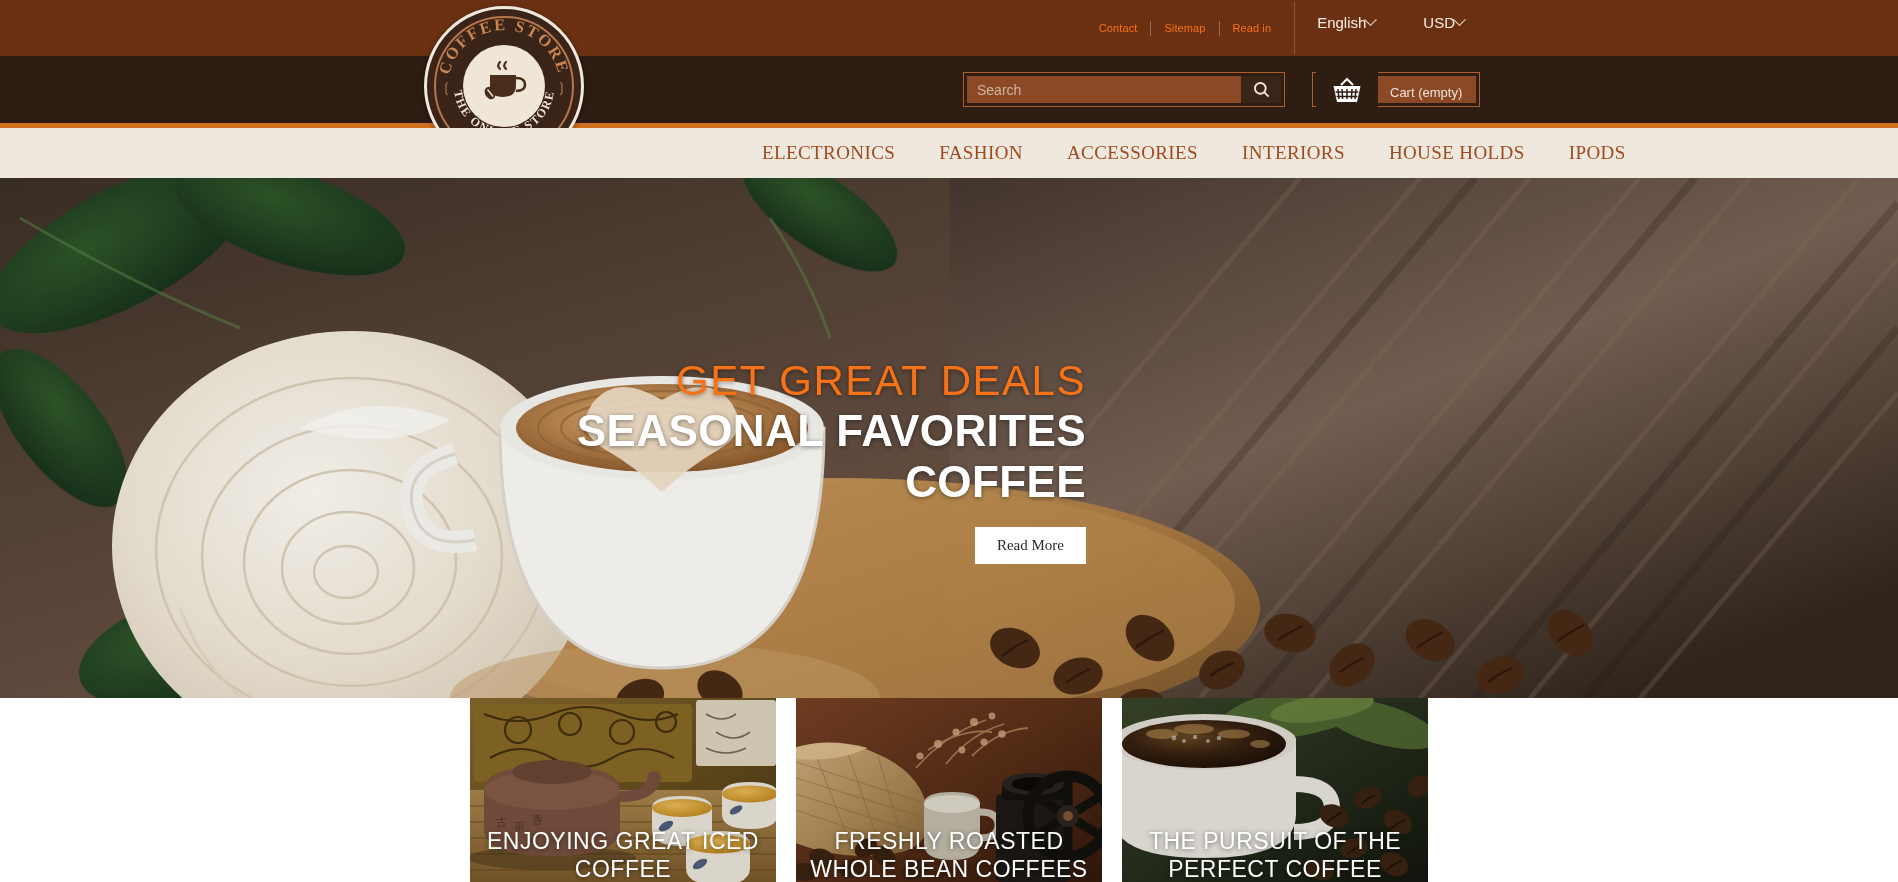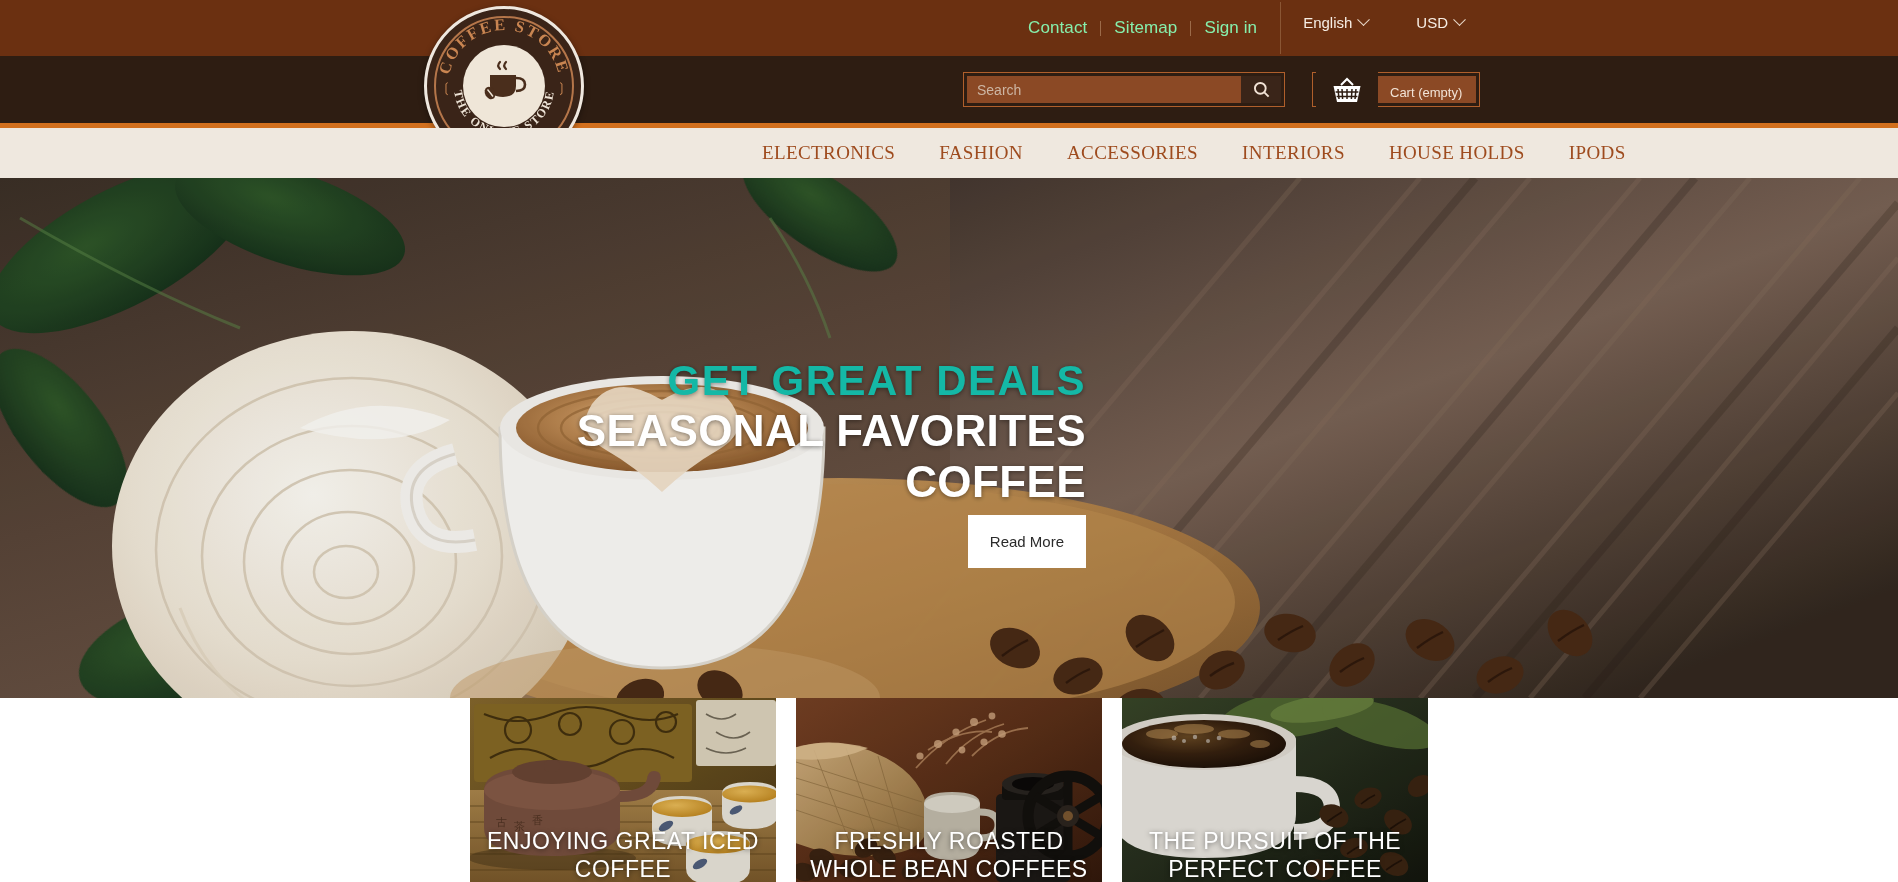--- a/index.html
+++ b/index.html
@@ -5,24 +5,24 @@
   * { box-sizing: border-box; margin:0; padding:0; }
   html,body { width:1898px; height:882px; overflow:hidden; background:#fff;
     font-family:"Liberation Sans", sans-serif; }
   .page { position:relative; width:1898px; height:882px; }
 
   
   .topbar { position:absolute; top:0; left:0; width:1898px; height:56px;
     background:#6B3011; }
   .topbar-inner { position:absolute; right:418px; top:0; height:56px;
     display:flex; align-items:center; gap:0; }
-  .tb-link { color:#86efac; font-size:17px; padding:0 13px; text-decoration:none;
+  .tb-link { color:#f97316; font-size:11px; padding:0 13px; text-decoration:none;
     white-space:nowrap; letter-spacing:.1px; }
   .tb-sep { width:1px; height:15px; background:#9C6A49; }
-  .tb-block { display:flex; align-items:center; gap:7px; padding:0 16px 12px 22px;
+  .tb-block { display:flex; align-items:center; padding:0 16px 12px 22px;
     border-left:1px solid #8A5634; height:52px; margin-left:10px; }
   .tb-block:last-child { border-left:none; }
   .tb-block span.lbl { color:#F7EEE5; font-size:15px; }
   .caret { display:inline-block; width:9px; height:9px; border-right:1.6px solid #E8D8C8;
     border-bottom:1.6px solid #E8D8C8; transform:rotate(45deg) translate(-2px,-2px); }
 
   
   .darkbar { position:absolute; top:56px; left:0; width:1898px; height:67px;
     background:#2E1D12; }
   .orangeline { position:absolute; top:123px; left:0; width:1898px; height:5px;
@@ -69,28 +69,28 @@
   .nav-list { display:flex; align-items:center; margin-left:740px; gap:0; }
   .nav-item { color:#9E4B1E; font-family:"Liberation Serif", serif; font-size:19px;
     letter-spacing:.4px; padding:0 22px; text-decoration:none; white-space:nowrap; }
 
   
   .hero { position:absolute; top:178px; left:0; width:1898px; height:520px;
     overflow:hidden; background:#46362B; }
   .hero-img { position:absolute; inset:0; }
   .hero-content { position:absolute; right:812px; top:180px; width:700px;
     text-align:right; }
-  .hero-l1 { color:#14b8a6; font-size:42px; font-weight:700; letter-spacing:1.5px;
+  .hero-l1 { color:#f97316; font-size:42px; font-weight:400; letter-spacing:1.5px;
     line-height:1.1; text-shadow:0 1px 5px rgba(0,0,0,.45); }
   .hero-l2 { color:#fff; font-size:44px; font-weight:700; letter-spacing:.4px;
     line-height:1.15; margin-top:2px; text-shadow:0 1px 5px rgba(0,0,0,.45); }
   .hero-sub { color:#F3EFEA; font-size:15px; margin-top:16px;
     text-shadow:0 1px 4px rgba(0,0,0,.55); }
-  .hero-btn { display:inline-block; margin-top:8px; background:#fff; color:#2B2B2B;
-    font-size:15px; padding:18px 22px; text-decoration:none; }
+  .hero-btn { display:inline-block; margin-top:20px; background:#fff; color:#2B2B2B;
+    font-size:15px; padding:10px 22px; text-decoration:none;font-family:Liberation Serif, serif; }
 
   
   .cards { position:absolute; top:698px; left:0; width:1898px; height:184px;
     background:#fff; display:flex; justify-content:center; gap:20px; }
   .card { position:relative; width:306px; height:184px; overflow:hidden; }
   .card-img { position:absolute; inset:0; }
   .card-cap { position:absolute; left:0; right:0; bottom:-2px; text-align:center;
     color:#fff; font-size:23px; letter-spacing:.5px; line-height:1.25;
     text-shadow:0 1px 5px rgba(0,0,0,.5); padding:0 6px; }
 </style>
@@ -98,21 +98,21 @@
 <body>
 
 <div class="page">
 
   <div class="topbar">
     <div class="topbar-inner">
       <a class="tb-link" href="#">Contact</a>
       <div class="tb-sep"></div>
       <a class="tb-link" href="#">Sitemap</a>
       <div class="tb-sep"></div>
-      <a class="tb-link" href="#">Sign in</a>
+      <a class="tb-link" href="#">Read in</a>
 
       <div class="tb-block">
         <span class="lbl">English</span>
         <i class="caret"></i>
       </div>
       <div class="tb-block">
         <span class="lbl">USD</span>
         <i class="caret"></i>
       </div>
     </div>

